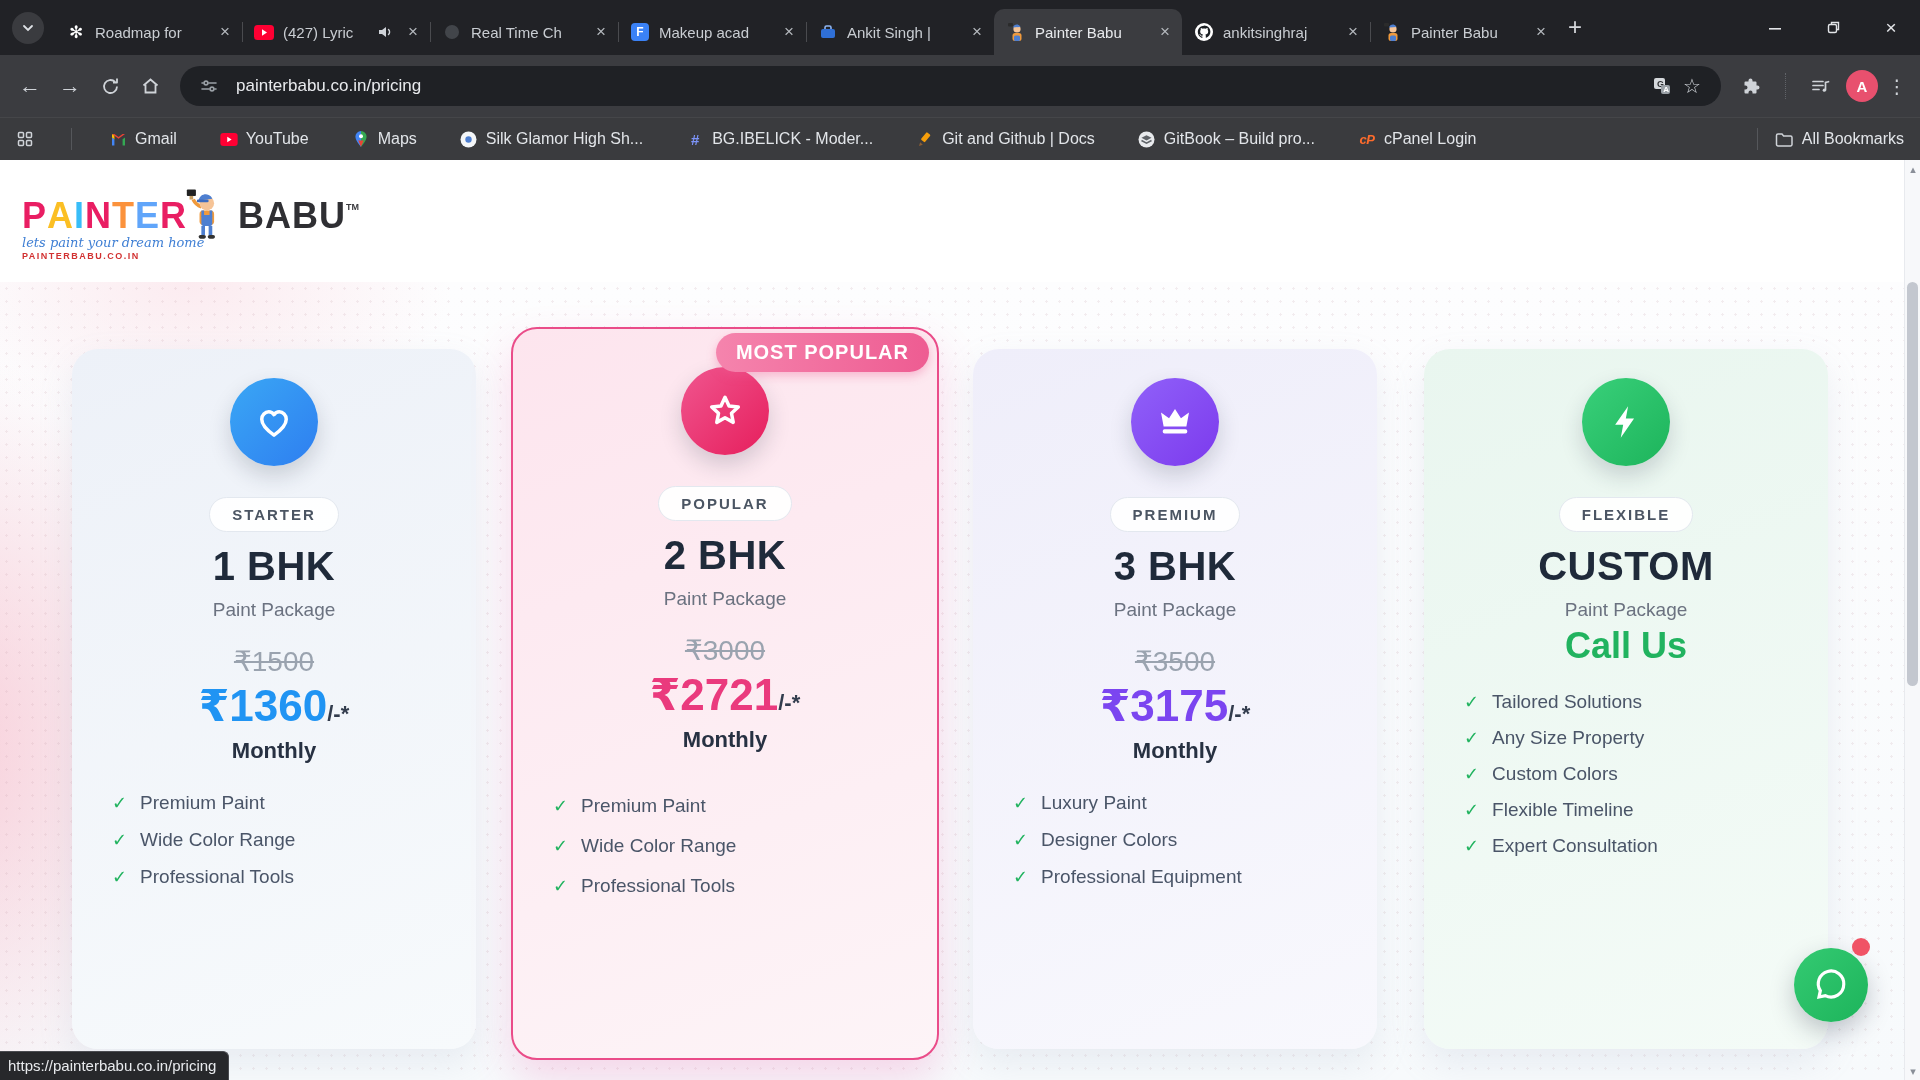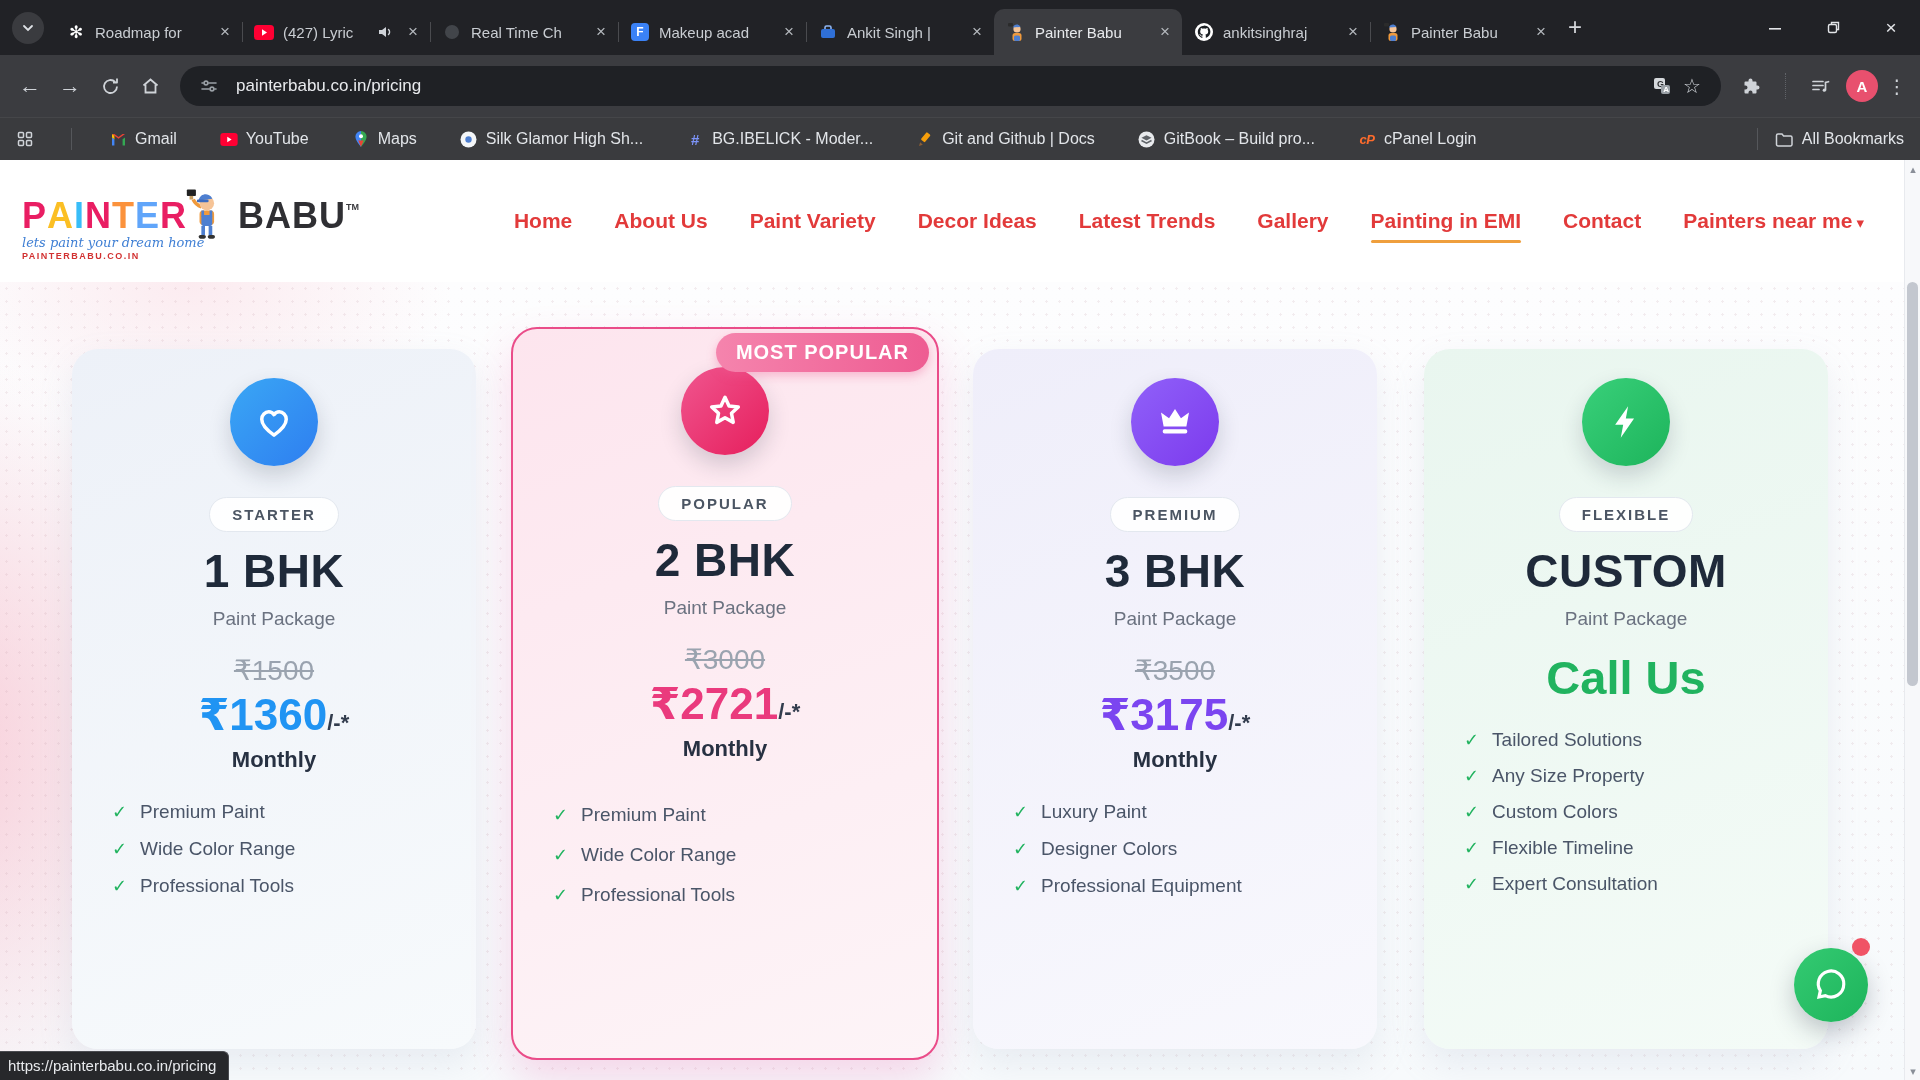--- a/index.html
+++ b/index.html
@@ -85,33 +85,33 @@
   .circle { width:88px; height:88px; border-radius:50%; margin-top:29px; display:flex; align-items:center; justify-content:center;
             box-shadow:0 10px 22px rgba(30,41,59,.18); }
   .c2 .circle { margin-top:38px; }
   .circ-blue   { background:linear-gradient(135deg,#3aa7f5,#2e7ef0); }
   .circ-pink   { background:linear-gradient(135deg,#f0568f,#e61e5c); }
   .circ-purple { background:linear-gradient(135deg,#9061f9,#7c3aed); }
   .circ-green  { background:linear-gradient(135deg,#39d07a,#1db45b); }
 
   .pill { margin-top:31px; background:rgba(255,255,255,.92); border:1px solid #e3e8ef; border-radius:999px;
           padding:8px 22px; font-size:15px; font-weight:700; letter-spacing:2px; color:#4b5563; }
-  .title { margin-top:12px; font-size:46px; font-weight:800; color:#1f2a3a; letter-spacing:.5px; }
+  .title { margin-top:12px; font-size:40px; font-weight:800; color:#1f2a3a; letter-spacing:.5px; }
   .subtitle { margin-top:10px; font-size:19px; color:#6b7280; }
   .old { margin-top:24px; font-size:28px; color:#9aa3af; text-decoration:line-through; }
   .price { margin-top:4px; font-size:44px; font-weight:800; line-height:1.1; }
   .price .suffix { font-size:22px; font-weight:800; color:#323c4d; }
   .c1 .price .val { color:#2094f3; } .c2 .price .val { color:#ea3a7d; } .c3 .price .val { color:#7b45f0; }
   .period { margin-top:8px; font-size:22px; font-weight:700; color:#273142; }
   .features { margin-top:28px; align-self:stretch; padding-left:40px; display:flex; flex-direction:column; gap:15px; }
   .c2 .features { margin-top:42px; gap:18px; }
   .c4 .features { margin-top:24px; gap:14px; }
   .feat { display:flex; align-items:center; gap:13px; font-size:19px; color:#4a5568; }
   .chk { color:#21b35f; font-weight:800; font-size:18px; }
-  .callus { margin-top:20px; font-size:47px; font-weight:800; color:#21b35f; }
+  .callus { margin-top:4px; font-size:36px; font-weight:800; color:#21b35f; }
   .cta { margin-top:auto; margin-bottom:30px; width:340px; height:52px; border:none; border-radius:14px;
          background:linear-gradient(90deg,#27c063,#1cb356); color:#fff; font-size:20px; font-weight:700;
          font-family:inherit; display:flex; align-items:center; justify-content:center; gap:12px;
          box-shadow:0 10px 22px rgba(34,197,94,.28); cursor:pointer; }
 
   
   .fab { position:absolute; left:1794px; top:948px; width:74px; height:74px; border-radius:50%;
          background:linear-gradient(135deg,#34ca72,#1db45b); display:flex; align-items:center; justify-content:center;
          box-shadow:0 10px 24px rgba(30,41,59,.25); z-index:30; }
   .fab .dot { position:absolute; top:-10px; right:-2px; width:18px; height:18px; border-radius:50%; background:#f05365; }
@@ -419,31 +419,20 @@
             <rect x="25" y="52" width="8" height="4" rx="2" fill="#333"></rect>
           </svg>
       </span>
       <span class="logo-babu">BABU</span>
       <span class="tm">TM</span>
     </div>
     <span class="tagline">lets paint your dream home</span>
     <span class="logodomain">PAINTERBABU.CO.IN</span>
   </div>
 
-  <div class="nav">
-    <span class="nav-item">Home</span>
-    <span class="nav-item">About Us</span>
-    <span class="nav-item">Paint Variety</span>
-    <span class="nav-item">Decor Ideas</span>
-    <span class="nav-item">Latest Trends</span>
-    <span class="nav-item">Gallery</span>
-    <span class="nav-item active">Painting in EMI</span>
-    <span class="nav-item">Contact</span>
-    <span class="nav-item"><span>Painters near me</span><span class="nav-caret">▾</span></span>
-  </div>
 </div>
 
 <div class="content">
 
   <div class="card c1">
     <div class="circle circ-blue">
       <svg width="42" height="42" viewBox="0 0 24 24" fill="none" stroke="#fff" stroke-width="2" stroke-linejoin="round">
           <path d="M12 19.5C8.5 17 5 13.8 5 10.4 5 8 6.9 6.2 9 6.2c1.2 0 2.3.6 3 1.6.7-1 1.8-1.6 3-1.6 2.1 0 4 1.8 4 4.2 0 3.4-3.5 6.6-7 9.1z"></path>
         </svg>
     </div>

